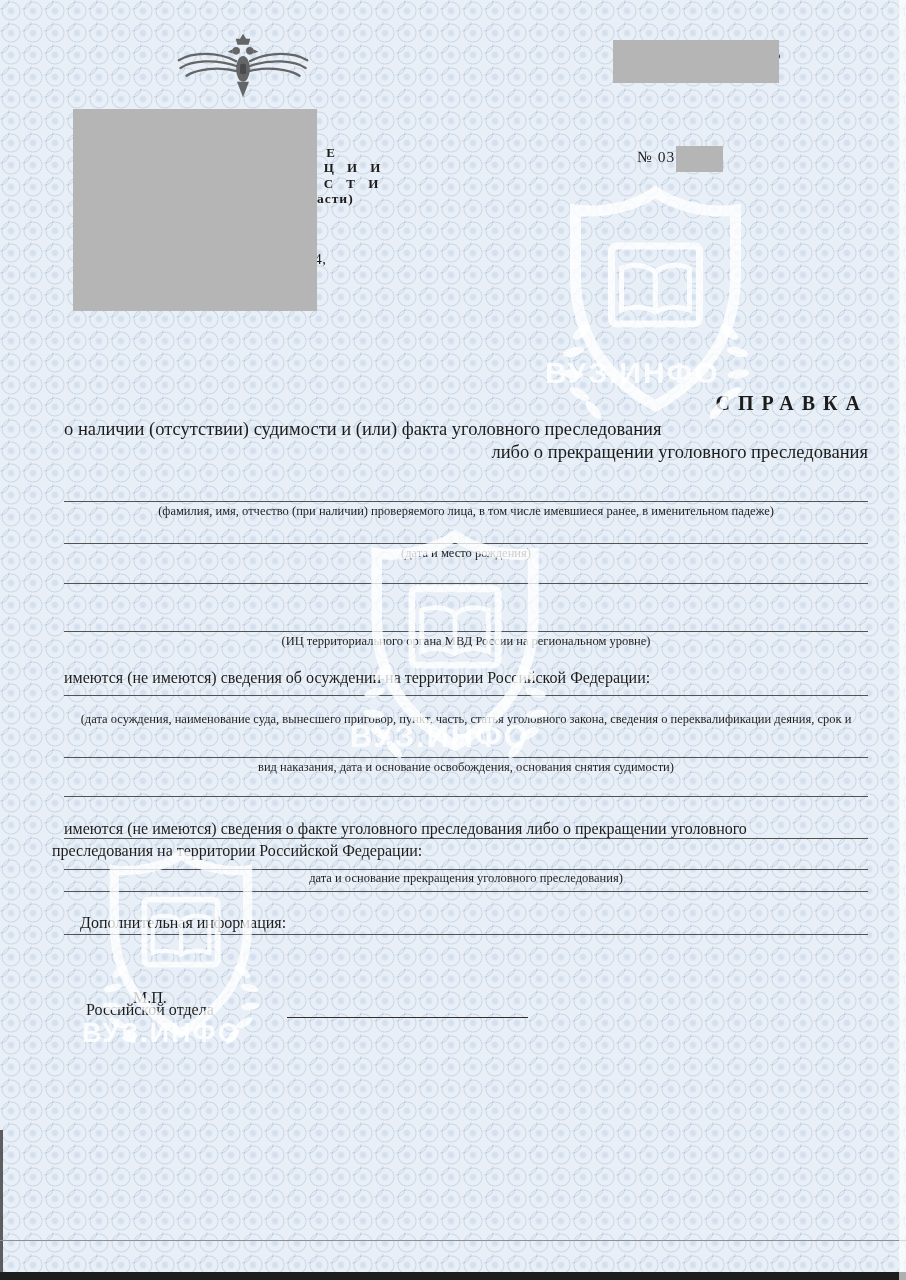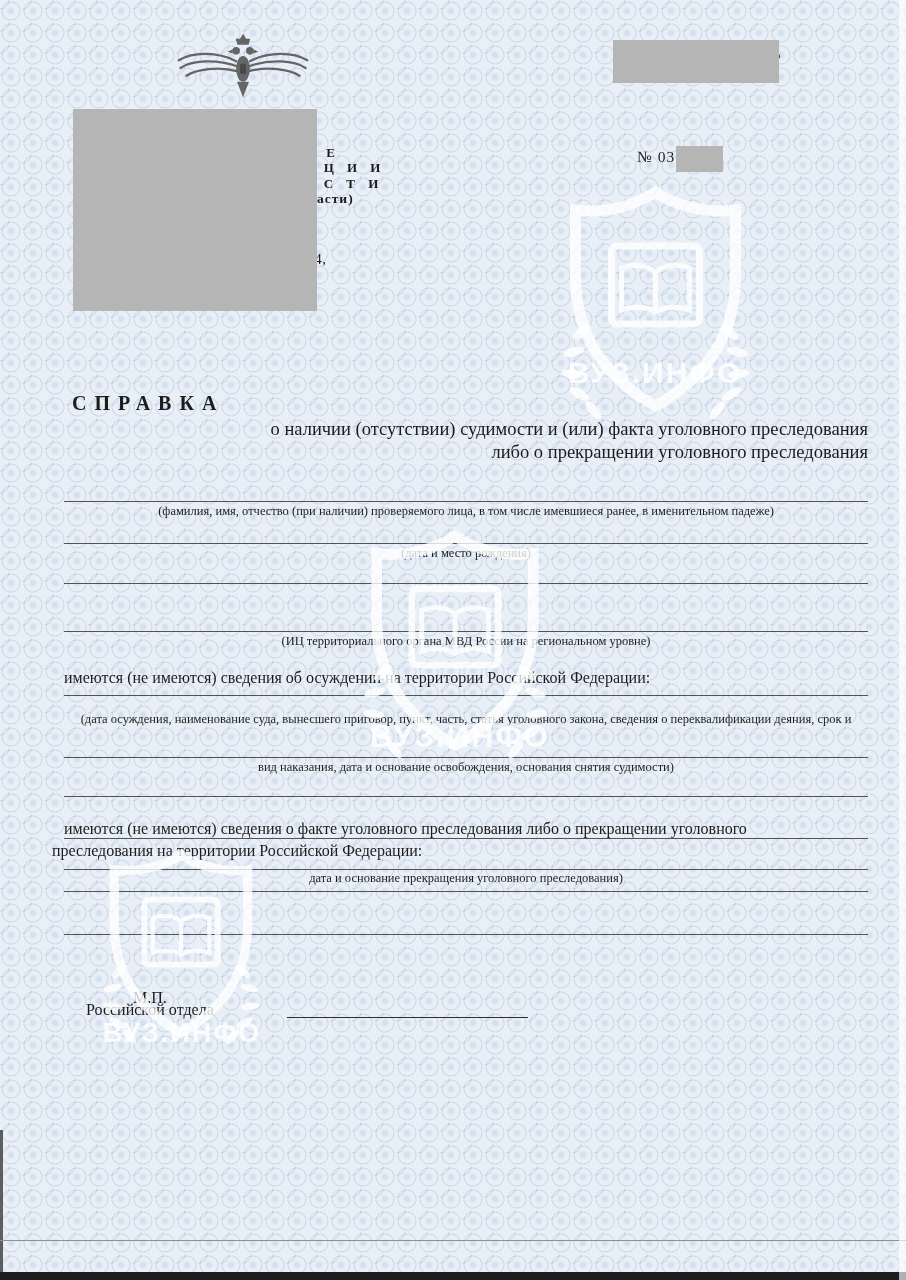--- a/index.html
+++ b/index.html
@@ -29,33 +29,33 @@
   .frag{font-weight:bold;font-size:13px;letter-spacing:5px;white-space:nowrap;z-index:3;}
   #frag1{left:303px;top:145px;}
   #frag2{left:301px;top:160px;}
   #frag3{left:301px;top:176px;}
   #frag4{left:301px;top:191px;letter-spacing:1px;font-size:13.5px;}
   #frag5{left:303px;top:222px;}
   #frag6{left:299px;top:251px;font-weight:normal;font-size:14.5px;letter-spacing:.5px;}
   #regnum{left:637px;top:148px;font-weight:normal;font-size:15.5px;z-index:3;letter-spacing:1px;}
   #boxfrag{left:772px;top:45px;font-weight:bold;font-size:17px;z-index:1;}
   
-  .title-main{left:64px;top:392px;width:804px;text-align:left;font-weight:bold;font-size:20px;letter-spacing:8px;padding-left:8px;box-sizing:border-box;}
-  .title-sub1{left:64px;top:419px;width:804px;text-align:right;font-size:18.5px;}
+  .title-main{left:64px;top:392px;width:804px;text-align:right;font-weight:bold;font-size:20px;letter-spacing:8px;padding-left:8px;box-sizing:border-box;}
+  .title-sub1{left:64px;top:419px;width:804px;text-align:left;font-size:18.5px;}
   .title-sub2{left:64px;top:442px;width:804px;text-align:right;font-size:18.5px;}
   
   .rule{left:64px;width:804px;height:0;border-top:1.5px solid #454545;opacity:.92;z-index:2;}
   .sig-rule{left:287px;width:241px;height:0;border-top:1.7px solid #2f2f2f;z-index:2;}
   
   .cap{left:64px;width:804px;text-align:center;font-size:12.5px;color:#1f1f1f;white-space:nowrap;z-index:2;}
   
   .body-text{font-size:16px;white-space:nowrap;z-index:2;margin-top:21px;}
   
   .wm{z-index:6;pointer-events:none;}
-  .wm-text{z-index:6;color:rgba(255,255,255,.82);font-family:"Liberation Sans",sans-serif;font-weight:bold;text-align:center;letter-spacing:2px;pointer-events:none;white-space:nowrap;}
+  .wm-text{z-index:6;color:rgba(255,255,255,.82);font-family:"Liberation Sans",sans-serif;font-weight:bold;letter-spacing:2px;pointer-events:none;white-space:nowrap;}
   #wm1-text{left:545px;top:356px;width:220px;font-size:30px;}
   #wm2-text{left:350px;top:719px;width:220px;font-size:31px;}
   #wm3-text{left:82px;top:1018px;width:200px;font-size:27px;}
   .emblem{left:168px;top:32px;z-index:3;opacity:.85;}
 </style>
 </head>
 <body>
 
 <div class="page">
 
@@ -111,20 +111,21 @@
   <div class="abs cap" style="top:504px">(фамилия, имя, отчество (при наличии) проверяемого лица, в том числе имевшиеся ранее, в именительном падеже)</div>
   <div class="abs cap" style="top:546px">(дата и место рождения)</div>
   <div class="abs cap" style="top:634px">(ИЦ территориального органа МВД России на региональном уровне)</div>
   <div class="abs cap" style="top:712px">(дата осуждения, наименование суда, вынесшего приговор, пункт, часть, статья уголовного закона, сведения о переквалификации деяния, срок и</div>
   <div class="abs cap" style="top:760px">вид наказания, дата и основание освобождения, основания снятия судимости)</div>
   <div class="abs cap" style="top:871px">дата и основание прекращения уголовного преследования)</div>
 
   <div class="abs body-text" style="left:64px;top:648px">имеются (не имеются) сведения об осуждении на территории Российской Федерации:</div>
   <div class="abs body-text" style="left:64px;top:799px">имеются (не имеются) сведения о факте уголовного преследования либо о прекращении уголовного</div>
   <div class="abs body-text" style="left:52px;top:821px">преследования на территории Российской Федерации:</div>
+  <div class="abs body-text" style="left:80px;top:893px">Дополнительная информация:</div>
   <div class="abs body-text" style="left:86px;top:980px">Российской отдела</div>
   <div class="abs body-text" style="left:133px;top:968px">М.П.</div>
 
   <svg class="abs wm" style="left:553px;top:184px" width="205" height="240" viewBox="0 0 200 240">
     <g stroke="rgba(255,255,255,.8)" fill="none">
       <path d="M100 8 C120 22 152 30 180 26 L180 92 C180 156 146 196 100 222 C54 196 20 156 20 92 L20 26 C48 30 80 22 100 8 Z" stroke-width="11"></path>
       <rect x="56" y="62" width="88" height="78" rx="5" stroke-width="7"></rect>
       <path d="M100 88 C90 80 76 80 66 84 L66 126 C76 122 90 122 100 128 C110 122 124 122 134 126 L134 84 C124 80 110 80 100 88 Z M100 88 L100 128" stroke-width="5"></path>
     </g>
     <g fill="rgba(255,255,255,.8)">

